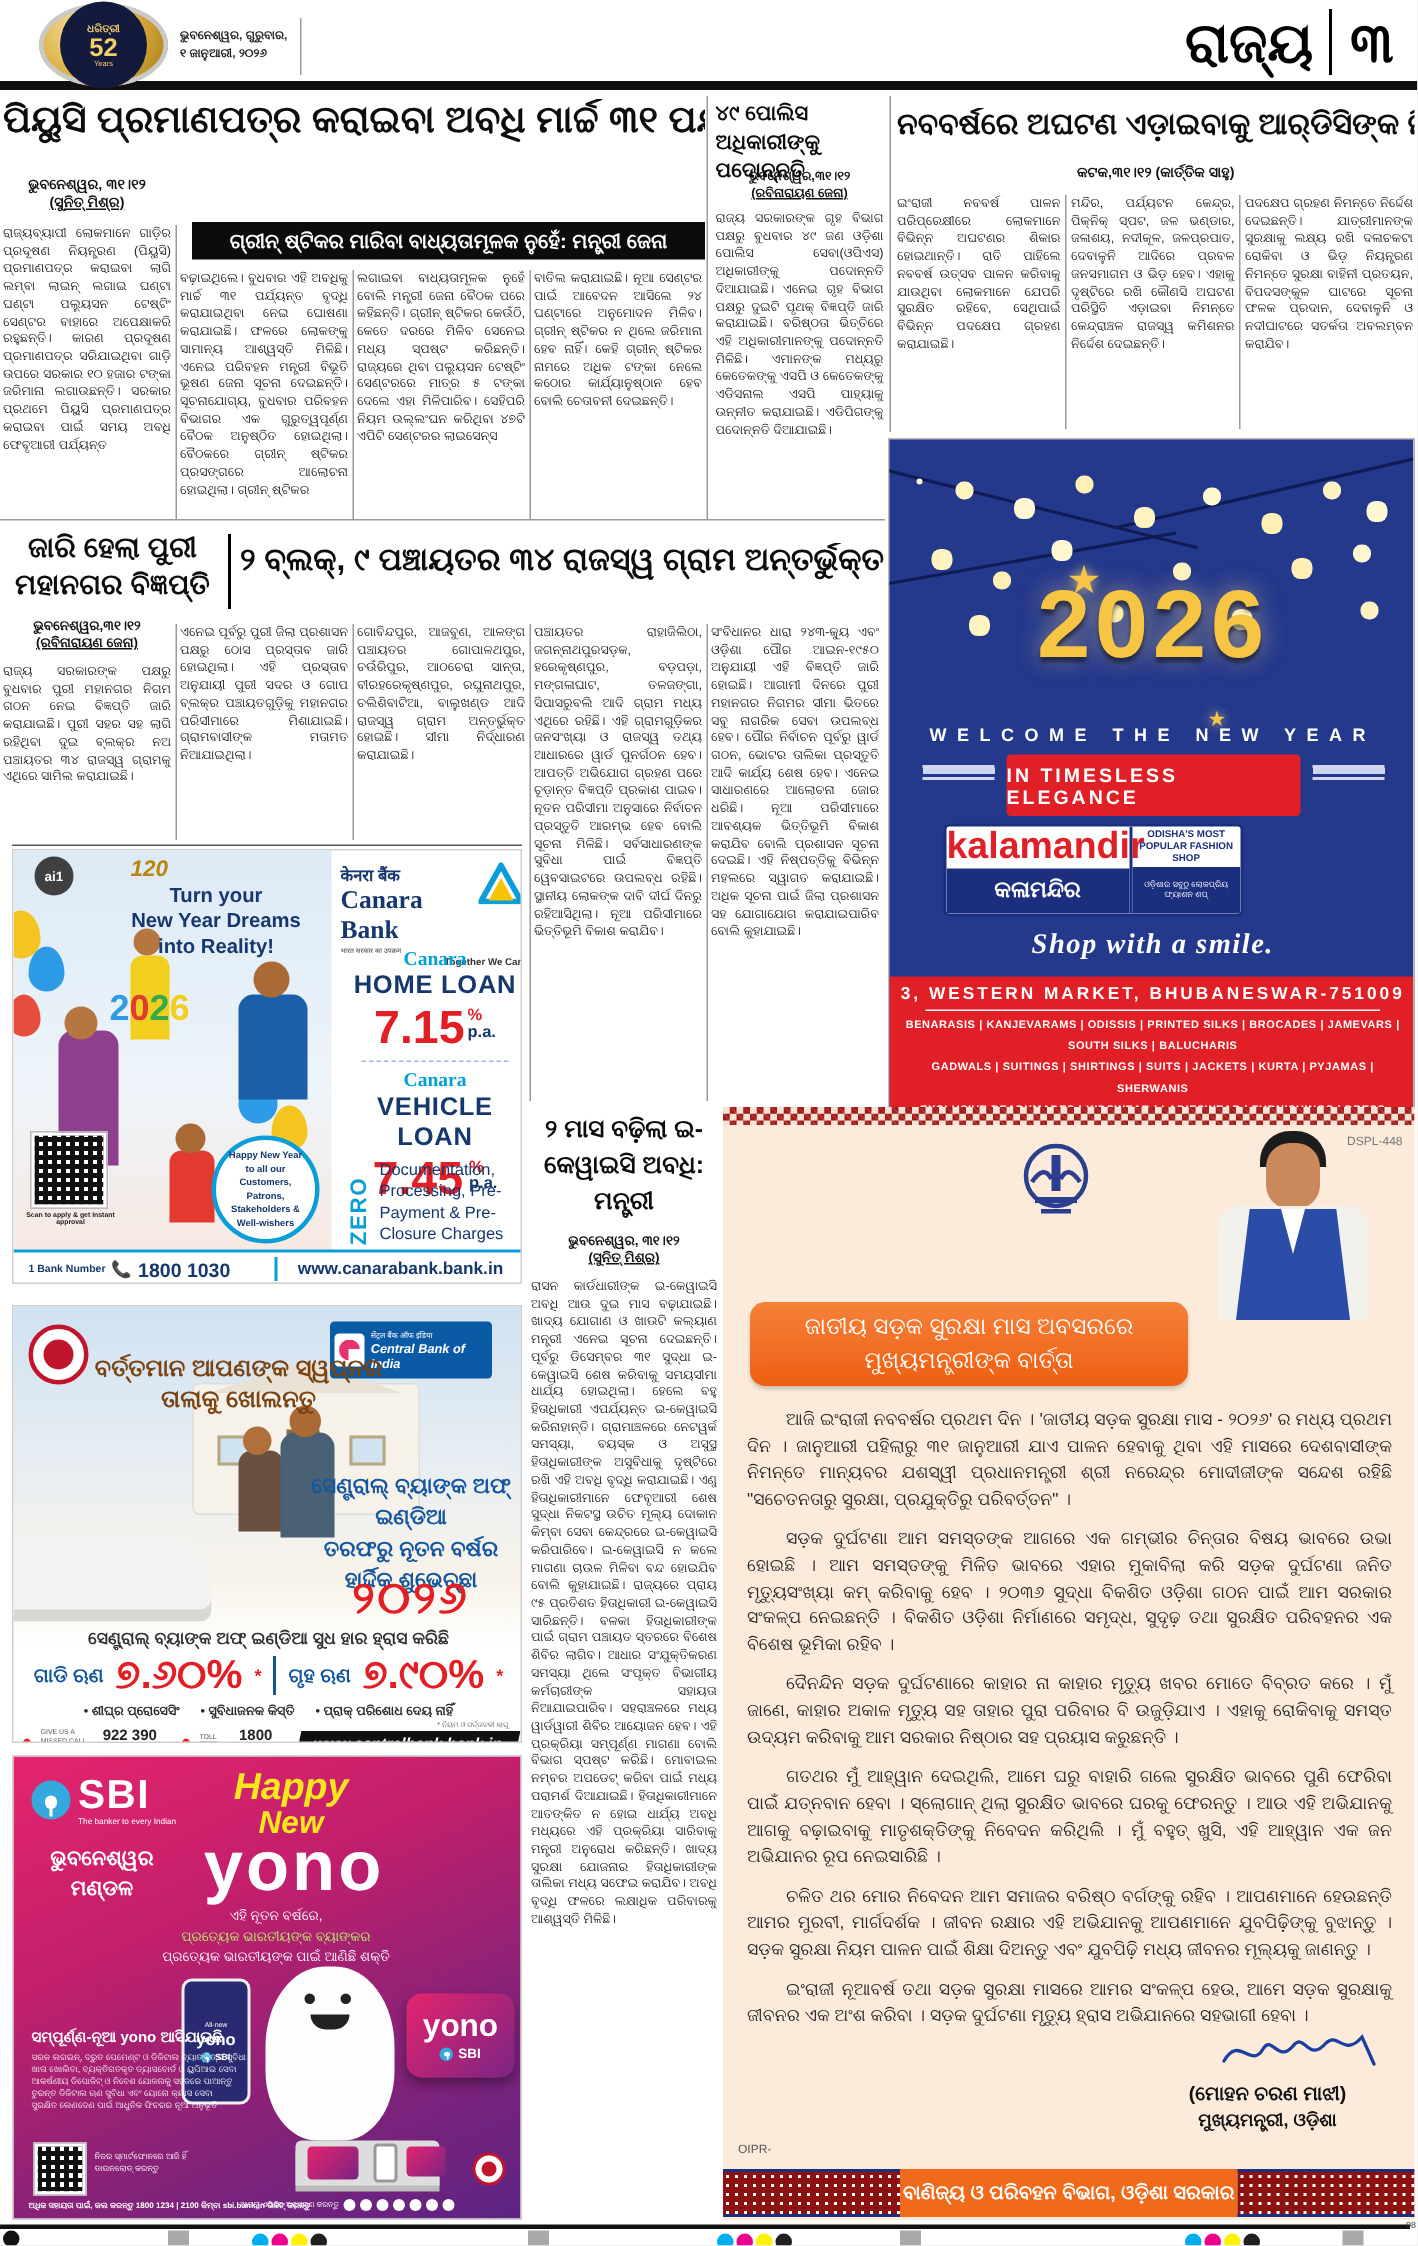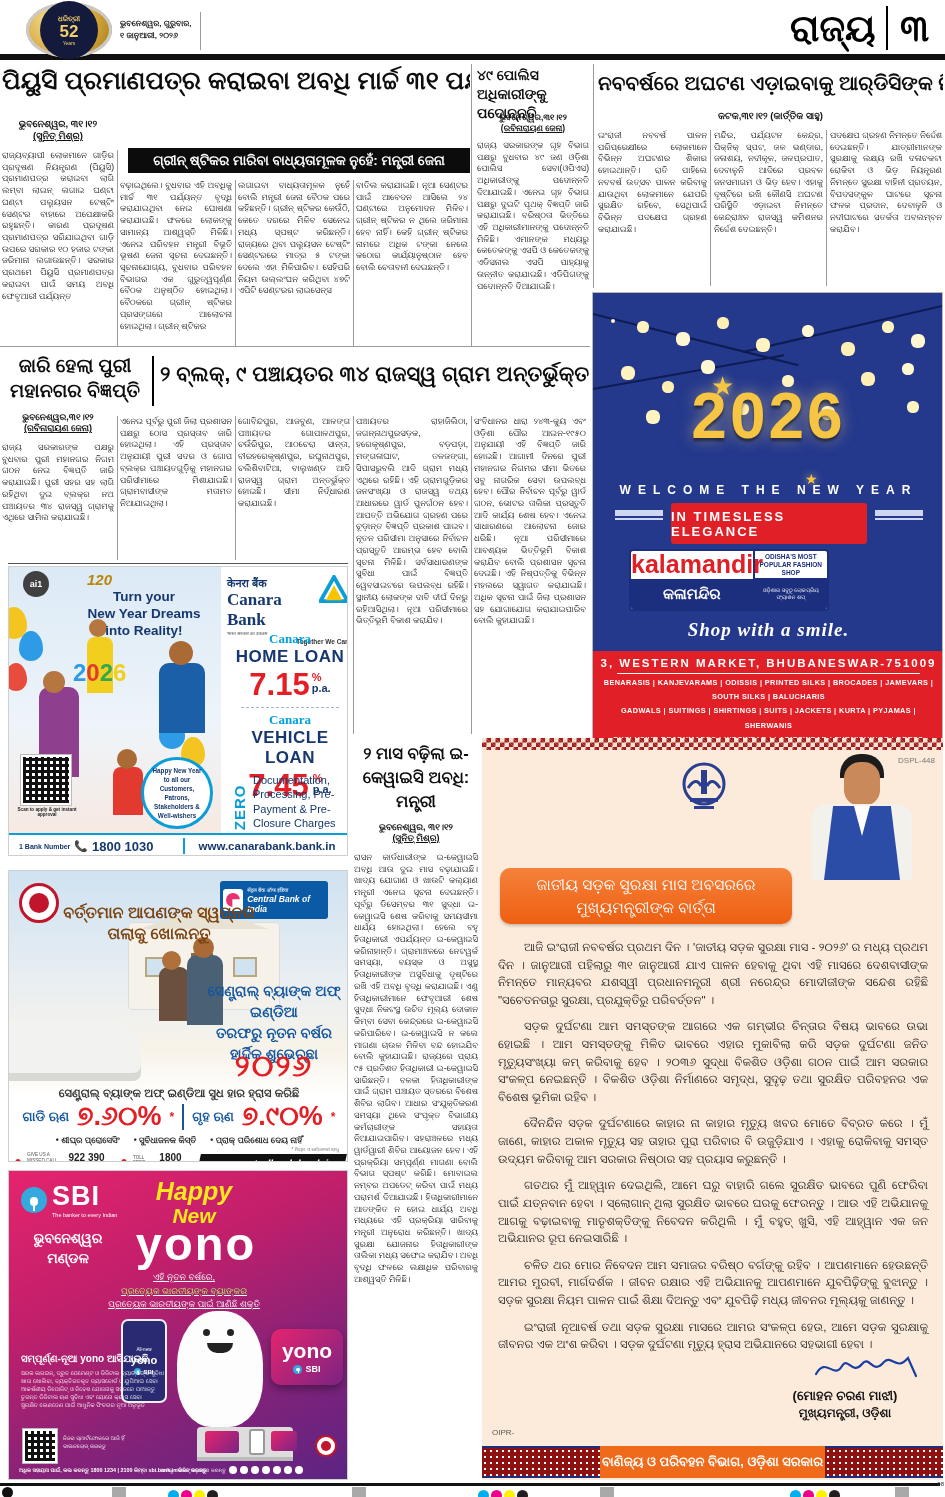--- a/index.html
+++ b/index.html
@@ -83,21 +83,21 @@
   .cbi-web{background:#111;color:#fff;font-weight:700;font-size:10.5px;padding:3px 10px;transform:skewX(-12deg);}
   
   .sbi{background:linear-gradient(155deg,#e5246d 0%,#c21f6b 35%,#8b2277 65%,#5c2483 100%);border:1px solid #cfcfcf;overflow:hidden;color:#fff;}
   .sbi-logo-circle{background:#35a8dd;border-radius:50%;position:relative;}
   .sbi-logo-circle:after{content:"";position:absolute;left:50%;top:42%;width:34%;height:34%;margin-left:-17%;border-radius:50%;background:#fff;}
   .sbi-logo-circle:before{content:"";position:absolute;left:46%;top:62%;width:8%;height:34%;background:#fff;}
   .sbi-word{font-weight:700;font-size:27px;color:#fff;letter-spacing:1px;}
   .sbi-circle-name{font-weight:700;font-size:14px;}
   .happy{color:#f8e71c;font-weight:800;font-style:italic;font-size:25px;line-height:1;text-align:center;}
   .yono-big{font-weight:800;font-size:47px;letter-spacing:2px;line-height:.9;text-align:center;}
-  .sbi-lines{font-size:9px;text-align:center;line-height:1.5;text-decoration:underline;}
+  .sbi-lines{font-size:9px;text-align:center;line-height:1.5;}
   .sbi-feat-head{font-weight:700;font-size:10px;}
   .sbi-feat{font-size:5.8px;line-height:1.4;opacity:.92;}
   .yono-box{background:linear-gradient(135deg,#e5246d,#7b2483);border-radius:10px;box-shadow:0 4px 8px rgba(0,0,0,.35);
      display:flex;flex-direction:column;align-items:center;justify-content:center;}
   .mascot{background:#fdfdfd;border-radius:46% 46% 40% 40%;}
   
   .govt{background:#fcebdb;overflow:hidden;}
   .checker{background-image:linear-gradient(45deg,#a51c1c 25%,transparent 25%,transparent 75%,#a51c1c 75%),
     linear-gradient(45deg,#a51c1c 25%,#f3e3d4 25%,#f3e3d4 75%,#a51c1c 75%);background-size:9px 9px;background-position:0 0,4.5px 4.5px;}
   .govt-title{background:linear-gradient(180deg,#f5813a,#ee5f12);border-radius:10px;color:#fff;font-weight:400;

